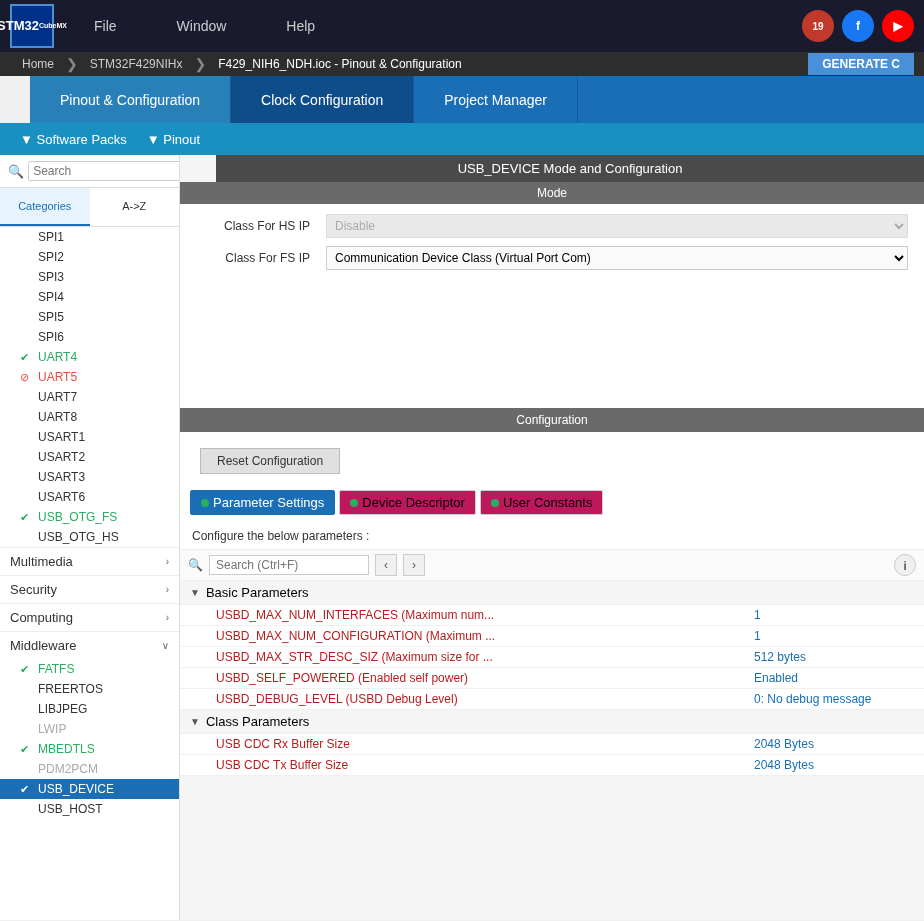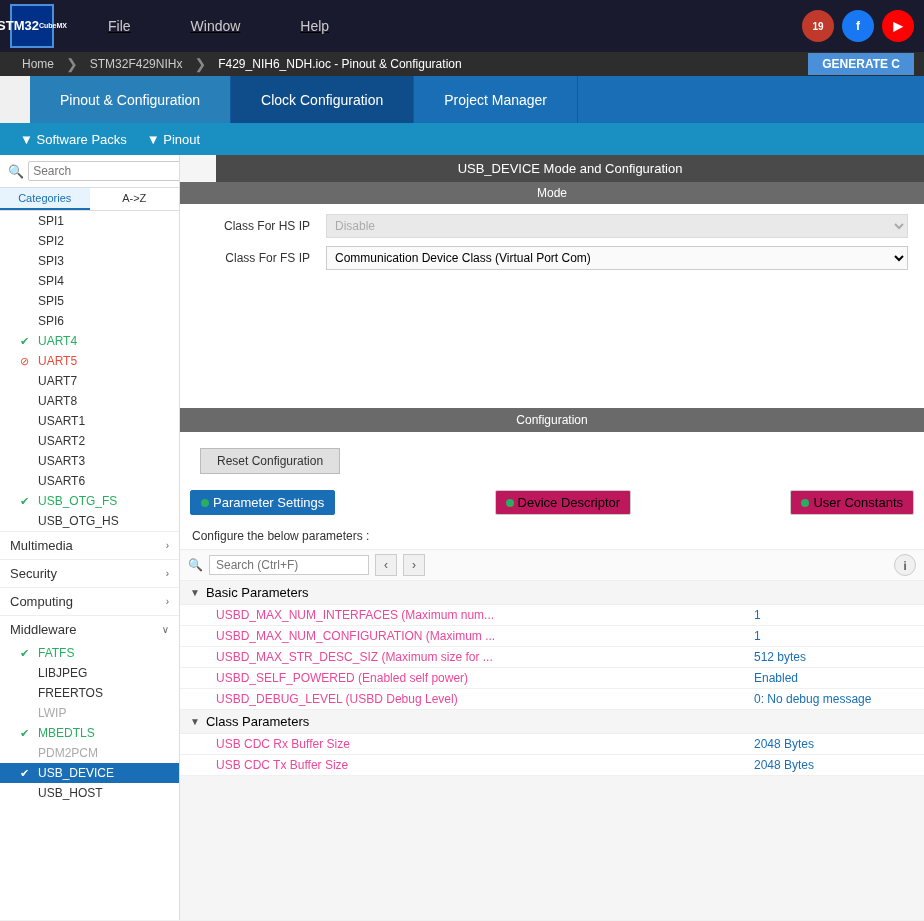--- a/index.html
+++ b/index.html
@@ -1,22 +1,22 @@
 <!DOCTYPE html>
 <html><head>
   <meta charset="utf-8">
   <style>
     * { box-sizing: border-box; margin: 0; padding: 0; font-family: 'Segoe UI', Arial, sans-serif; font-size: 13px; }
     body { background: #f0f0f0; width: 924px; min-height: 921px; overflow: hidden; }
 
     
-    .top-bar { display: flex; align-items: center; background: #1a1a2e; height: 52px; padding: 0 10px; gap: 14px; }
+    .top-bar { display: flex; align-items: center; background: #1a1a2e; height: 52px; padding: 0 10px; }
     .logo-area { display: flex; align-items: center; gap: 6px; margin-right: 40px; }
     .logo-box { width: 44px; height: 44px; background: #003087; border: 2px solid #4a90d9; display: flex; align-items: center; justify-content: center; font-size: 9px; color: white; font-weight: bold; line-height: 1.1; text-align: center; }
-    .top-nav { display: flex; gap: 60px; flex: 1; text-decoration: underline; }
+    .top-nav { display: flex; gap: 60px; flex: 1; }
     .top-nav-item { color: #ccc; font-size: 14px; cursor: pointer; }
     .top-icons { display: flex; gap: 8px; align-items: center; }
     .top-icon-circle { width: 32px; height: 32px; border-radius: 50%; background: #555; display: flex; align-items: center; justify-content: center; color: white; font-size: 12px; font-weight: bold; }
     .top-icon-blue { background: #1877f2; }
     .top-icon-red { background: #ff0000; }
 
     
     .breadcrumb { display: flex; align-items: center; background: #2d2d2d; height: 24px; padding: 0 10px; gap: 0; }
     .breadcrumb-item { color: #ccc; font-size: 12px; padding: 4px 12px; display: flex; align-items: center; gap: 6px; }
     .breadcrumb-item.active { color: white; }
@@ -36,57 +36,57 @@
 
     
     .main-layout { display: flex; height: calc(921px - 52px - 32px - 40px - 32px); }
 
     
     .sidebar { width: 180px; background: white; border-right: 1px solid #ddd; overflow-y: auto; flex-shrink: 0; }
     .sidebar-search { display: flex; align-items: center; padding: 6px 8px; border-bottom: 1px solid #ddd; gap: 4px; }
     .sidebar-search-icon { color: #555; font-size: 13px; }
     .sidebar-search-input { flex: 1; border: 1px solid #ccc; padding: 2px 4px; font-size: 12px; border-radius: 2px; }
     .sidebar-tabs { display: flex; border-bottom: 1px solid #ddd; }
-    .sidebar-tab { flex: 1; text-align: center; padding: 4px; font-size: 11px; cursor: pointer; color: #333; }
+    .sidebar-tab { flex: 1; text-align: center; padding: 12px; font-size: 11px; cursor: pointer; color: #333; }
     .sidebar-tab.active { background: #e8f4fd; color: #1a6eb5; border-bottom: 2px solid #1a6eb5; }
     .sidebar-list { }
     .sidebar-list-item { padding: 3px 8px 3px 20px; font-size: 12px; color: #333; cursor: pointer; display: flex; align-items: center; gap: 4px; }
     .sidebar-list-item.checked { color: #27ae60; }
     .sidebar-list-item.error { color: #e74c3c; }
     .sidebar-list-item.selected { background: #1a6eb5; color: white; }
     .sidebar-check { font-size: 11px; width: 14px; }
     .sidebar-group { display: flex; align-items: center; justify-content: space-between; padding: 6px 10px 6px 10px; font-size: 12px; color: #333; cursor: pointer; border-top: 1px solid #eee; font-weight: 500; }
     .sidebar-group .arrow { font-size: 10px; color: #666; }
 
     
     .content { flex: 1; background: #f5f5f5; overflow-y: auto; }
     .content-header { background: #4a4a4a; color: white; text-align: center; padding: 6px; font-size: 13px; margin-left: 36px; }
     .section-header { background: #6a6a6a; color: white; text-align: center; padding: 4px; font-size: 12px; }
     .mode-section { background: white; padding: 10px 16px; }
     .mode-row { display: flex; align-items: center; margin-bottom: 8px; gap: 10px; }
     .mode-label { width: 120px; font-size: 12px; color: #333; text-align: right; padding-right: 6px; }
     .mode-select { flex: 1; height: 24px; border: 1px solid #ccc; font-size: 12px; padding: 0 4px; background: #fafafa; }
     .mode-select.disabled { background: #e0e0e0; color: #888; }
     .config-section-header { background: #6a6a6a; color: white; text-align: center; padding: 5px; font-size: 12px; }
-    .config-tabs-row { display: flex; align-items: center; padding: 8px 10px; gap: 4px; background: white; justify-content: space-between; }
+    .config-tabs-row { display: flex; align-items: center; padding: 8px 10px; gap: 4px; background: white; }
     .config-tab { display: flex; align-items: center; gap: 4px; padding: 4px 10px; border: 1px solid #ccc; background: #be185d; font-size: 12px; cursor: pointer; border-radius: 2px; }
     .config-tab.active { background: #1a6eb5; color: white; border-color: #1a6eb5; }
     .config-tab-dot { width: 8px; height: 8px; border-radius: 50%; background: #27ae60; display: inline-block; }
 
     .params-area { background: white; margin: 0; }
     .params-header { padding: 6px 12px; font-size: 12px; color: #333; border-bottom: 1px solid #eee; }
     .params-search-row { display: flex; align-items: center; padding: 4px 8px; gap: 6px; border-bottom: 1px solid #eee; background: #fafafa; }
     .params-search-input { border: 1px solid #ccc; padding: 2px 6px; font-size: 12px; width: 160px; }
     .params-nav-btn { width: 22px; height: 22px; border: 1px solid #ccc; background: #f0f0f0; cursor: pointer; display: flex; align-items: center; justify-content: center; font-size: 12px; color: #555; }
     .params-info-btn { width: 22px; height: 22px; border-radius: 50%; border: 1px solid #ccc; background: #f0f0f0; cursor: pointer; display: flex; align-items: center; justify-content: center; font-size: 12px; margin-left: auto; }
 
     .param-group-header { display: flex; align-items: center; gap: 6px; padding: 4px 10px; background: #f5f5f5; border-bottom: 1px solid #eee; font-size: 12px; font-weight: 500; cursor: pointer; }
     .param-group-arrow { font-size: 10px; color: #555; }
     .param-row { display: flex; align-items: center; padding: 3px 10px 3px 36px; border-bottom: 1px solid #f0f0f0; }
-    .param-name { flex: 1; font-size: 12px; color: #ec4899; }
+    .param-name { flex: 1; font-size: 12px; color: #b91c1c; }
     .param-value { width: 160px; font-size: 12px; color: #1a6eb5; text-align: left; }
 
     .reset-btn { margin: 8px 10px; padding: 5px 16px; background: #e0e0e0; border: 1px solid #bbb; font-size: 12px; cursor: pointer; color: #333; }
   </style>
 </head>
 <body>
 
 <div class="top-bar">
   <div class="logo-area">
     <div class="logo-box">
@@ -171,22 +171,22 @@
       <span>Computing</span>
       <span class="arrow">›</span>
     </div>
     <div class="sidebar-group">
       <span>Middleware</span>
       <span class="arrow">∨</span>
     </div>
 
     <div class="sidebar-list">
       <div class="sidebar-list-item checked"><span class="sidebar-check">✔</span>FATFS</div>
+      <div class="sidebar-list-item"><span class="sidebar-check"></span>FREERTOS</div>
       <div class="sidebar-list-item"><span class="sidebar-check"></span>LIBJPEG</div>
-      <div class="sidebar-list-item"><span class="sidebar-check"></span>FREERTOS</div>
       <div class="sidebar-list-item" style="color:#aaa;"><span class="sidebar-check"></span>LWIP</div>
       <div class="sidebar-list-item checked"><span class="sidebar-check">✔</span>MBEDTLS</div>
       <div class="sidebar-list-item" style="color:#aaa;"><span class="sidebar-check"></span>PDM2PCM</div>
       <div class="sidebar-list-item checked selected"><span class="sidebar-check">✔</span>USB_DEVICE</div>
       <div class="sidebar-list-item"><span class="sidebar-check"></span>USB_HOST</div>
     </div>
   </div>
 
   <div class="content">
     <div class="content-header">USB_DEVICE Mode and Configuration</div>

